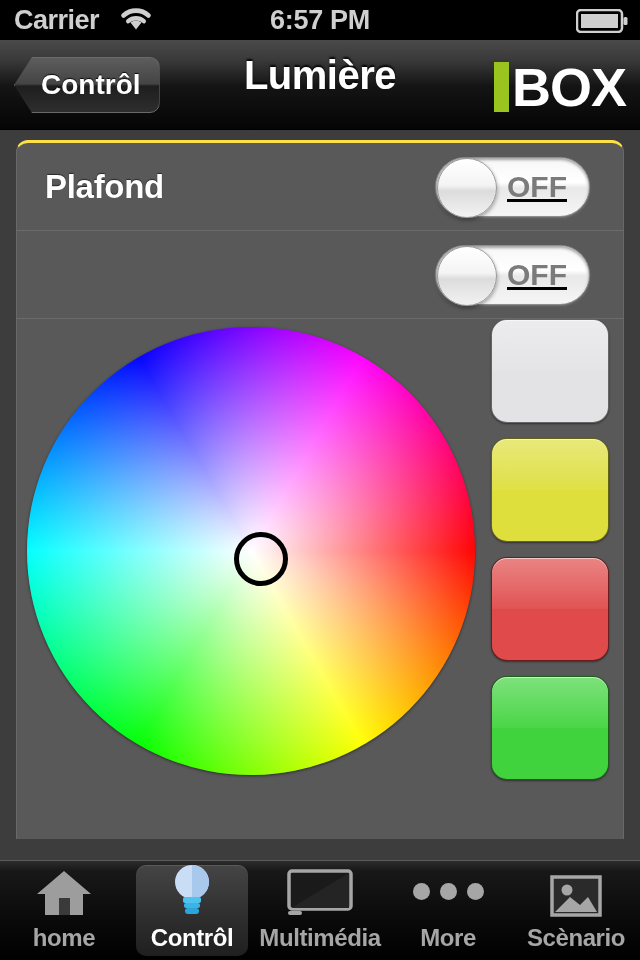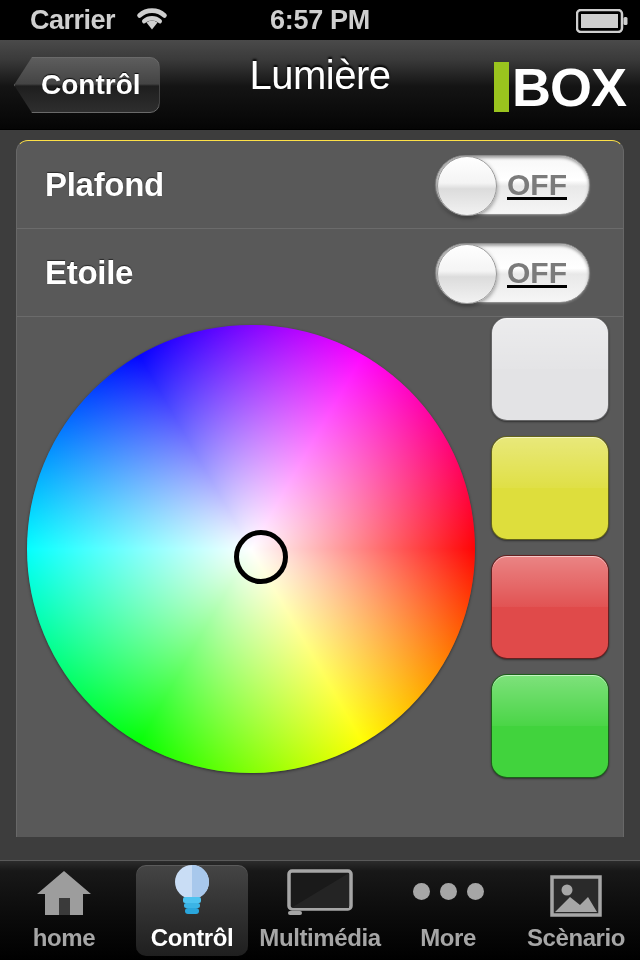--- a/index.html
+++ b/index.html
@@ -9,21 +9,21 @@
     font-family:"Liberation Sans", sans-serif;
     overflow:hidden;
   }
   #screen { position:relative; width:640px; height:960px; background:#3d3d3d; overflow:hidden; }
 
   
   .statusbar {
     position:absolute; top:0; left:0; width:640px; height:40px;
     background:#000; display:flex; align-items:center;
   }
-  .sb-left { display:flex; align-items:center; gap:20px; padding-left:30px; }
+  .sb-left { display:flex; align-items:center; gap:20px; padding-left:14px; }
   .sb-carrier { color:#cfcfcf; font-size:27px; font-weight:bold; letter-spacing:-0.5px; }
   .sb-time {
     position:absolute; left:0; width:640px; text-align:center;
     color:#cfcfcf; font-size:27px; font-weight:bold; letter-spacing:-0.3px;
   }
   .sb-right { position:absolute; right:12px; top:9px; }
 
   
   .navbar {
     position:absolute; top:40px; left:0; width:640px; height:90px;
@@ -37,21 +37,21 @@
     color:#fff; font-size:28px; font-weight:bold;
     background:linear-gradient(180deg,#5d5d5d 0%,#444 48%,#1e1e1e 52%,#2e2e2e 100%);
     border:1px solid #6a6a6a;
     border-radius:6px 10px 10px 6px;
     text-shadow:0 -1px 1px rgba(0,0,0,.85);
     clip-path:polygon(18px 0, 100% 0, 100% 100%, 18px 100%, 0 50%);
   }
   .navtitle {
     position:absolute; left:0; top:0; width:640px; height:70px;
     display:flex; align-items:center; justify-content:center;
-    color:#fff; font-size:40px; font-weight:normal;
+    color:#fff; font-size:40px; font-weight:bold;
     text-shadow:0 -2px 2px rgba(0,0,0,.9);
     letter-spacing:-0.5px;
   }
   .logo {
     position:absolute; right:14px; top:22px;
     display:flex; align-items:center; gap:3px;
   }
   .logo-bar { width:15px; height:50px; background:#9ac41e; }
   .logo-text {
     color:#fff; font-size:54px; font-weight:bold;
@@ -62,21 +62,21 @@
   .content {
     position:absolute; top:131px; left:0; width:640px; height:729px;
     background:#3d3d3d; overflow:hidden;
   }
   .panel {
     position:absolute; left:16px; top:9px; width:608px; height:auto;
     background:#595959;
     border-radius:12px 12px 0 0;
     border-left:1px solid #686868;
     border-right:1px solid #686868;
-    border-top:1px solid #fde047;
+    border-top:3px solid #fde047;
   }
   .row {
     position:relative; width:100%;
     border-bottom:1px solid #6b6b6b;
   }
   .row-toggle { height:88px; display:flex; align-items:center; }
   .row-label {
     color:#fff; font-size:33px; font-weight:bold;
     padding-left:28px; text-shadow:0 -1px 1px rgba(0,0,0,.55);
     letter-spacing:-0.3px;
@@ -214,21 +214,20 @@
 
       <div class="row row-toggle">
         <span class="row-label">Plafond</span>
         <div class="switch">
           <span class="switch-label">OFF</span>
           <span class="knob"></span>
         </div>
       </div>
 
       <div class="row row-toggle">
-        <span class="row-label">Etoile</span>
         <div class="switch">
           <span class="switch-label">OFF</span>
           <span class="knob"></span>
         </div>
       </div>
 
       <div class="row row-color">
         <div class="color-area">
           <div class="wheel">
             <div class="wheel-cursor"></div>

